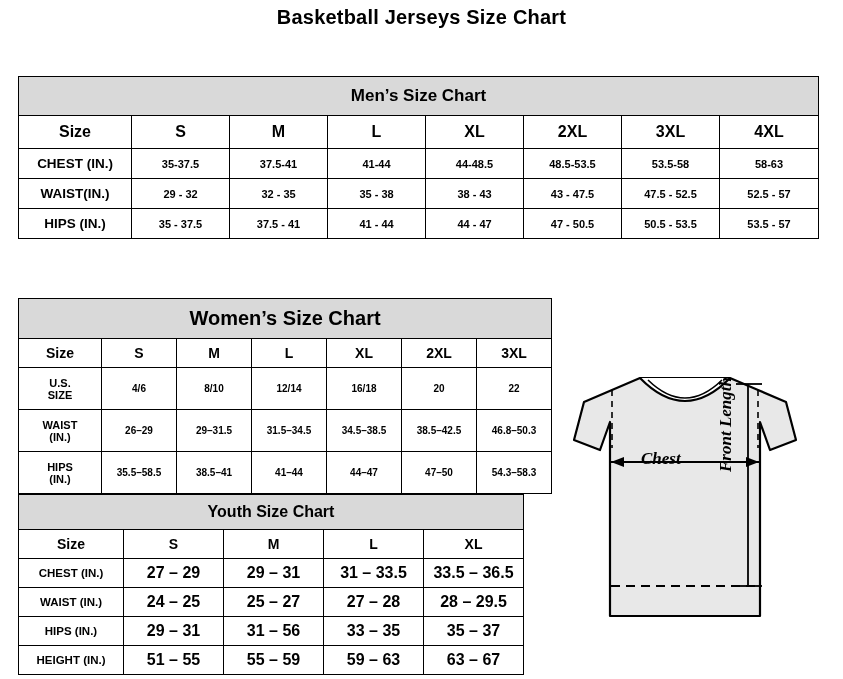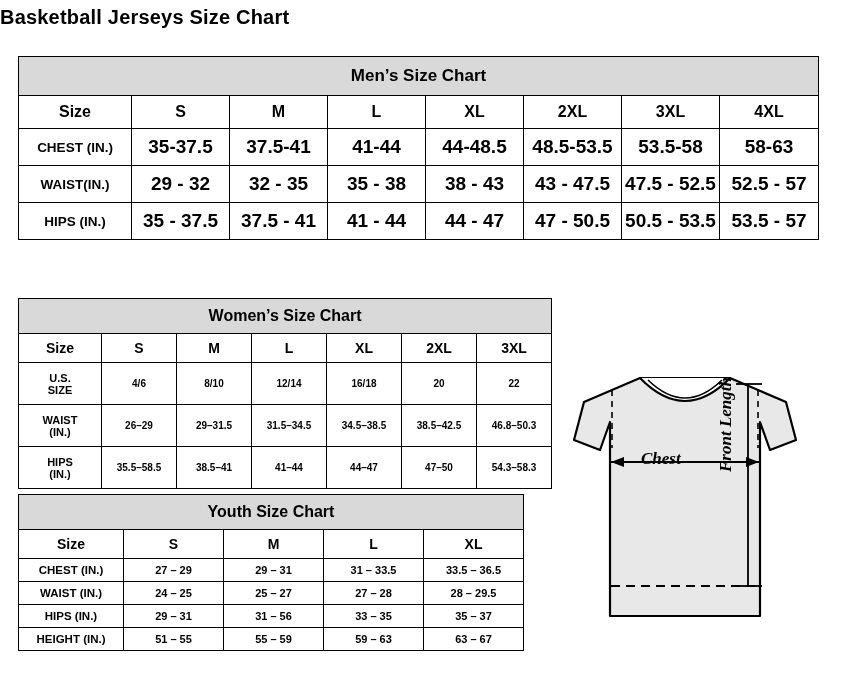--- a/index.html
+++ b/index.html
@@ -11,23 +11,23 @@
     width: 843px;
     height: 679px;
     position: relative;
     font-family: "Liberation Sans", sans-serif;
     color: #000000;
     overflow: hidden;
   }
   #page-title {
     position: absolute;
     top: 6px;
-    left: 0;
+    left: 8px;
     width: 827px;
-    text-align: left;
+    text-align: center;
     font-size: 20px;
     font-weight: bold;
     letter-spacing: 0.2px;
   }
 
   table {
     border-collapse: collapse;
     table-layout: fixed;
   }
   table td, table th {
@@ -53,50 +53,50 @@
   }
   .val-cell {
     font-size: 14px;
     padding: 7px 2px;
   }
 
   
   #mens-table {
     position: absolute;
     left: 18px;
-    top: 56px;
+    top: 76px;
     width: 800px;
   }
   #mens-table .row-label { font-size: 13.5px; }
   #mens-table .hdr-cell { font-size: 16px; }
-  #mens-table .val-cell { font-size: 19px; }
+  #mens-table .val-cell { font-size: 11px; }
 
   
   #womens-table {
     position: absolute;
     left: 18px;
     top: 298px;
     width: 533px;
   }
-  #womens-table .caption-cell { font-size: 16px; padding: 8px 16px; text-align: center; }
+  #womens-table .caption-cell { font-size: 20px; padding: 8px 16px; text-align: center; }
   #womens-table .hdr-cell { font-size: 14px; padding: 6px 0; }
   #womens-table .row-label { font-size: 11px; padding: 4px 20px; }
   #womens-table .val-cell { font-size: 10px; padding: 15px 1px; }
 
   
   #youth-table {
     position: absolute;
     left: 18px;
     top: 494px;
     width: 505px;
   }
   #youth-table .caption-cell { font-size: 16px; padding: 8px 0; }
   #youth-table .hdr-cell { font-size: 14px; padding: 6px 0; }
   #youth-table .row-label { font-size: 11.5px; padding: 5px 2px; }
-  #youth-table .val-cell { font-size: 11px; padding: 5px 1px; }
+  #youth-table .val-cell { font-size: 16px; padding: 5px 1px; }
 
   
   #shirt-diagram {
     position: absolute;
     left: 548px;
     top: 344px;
     width: 288px;
     height: 340px;
   }
   #shirt-diagram svg { display: block; }

